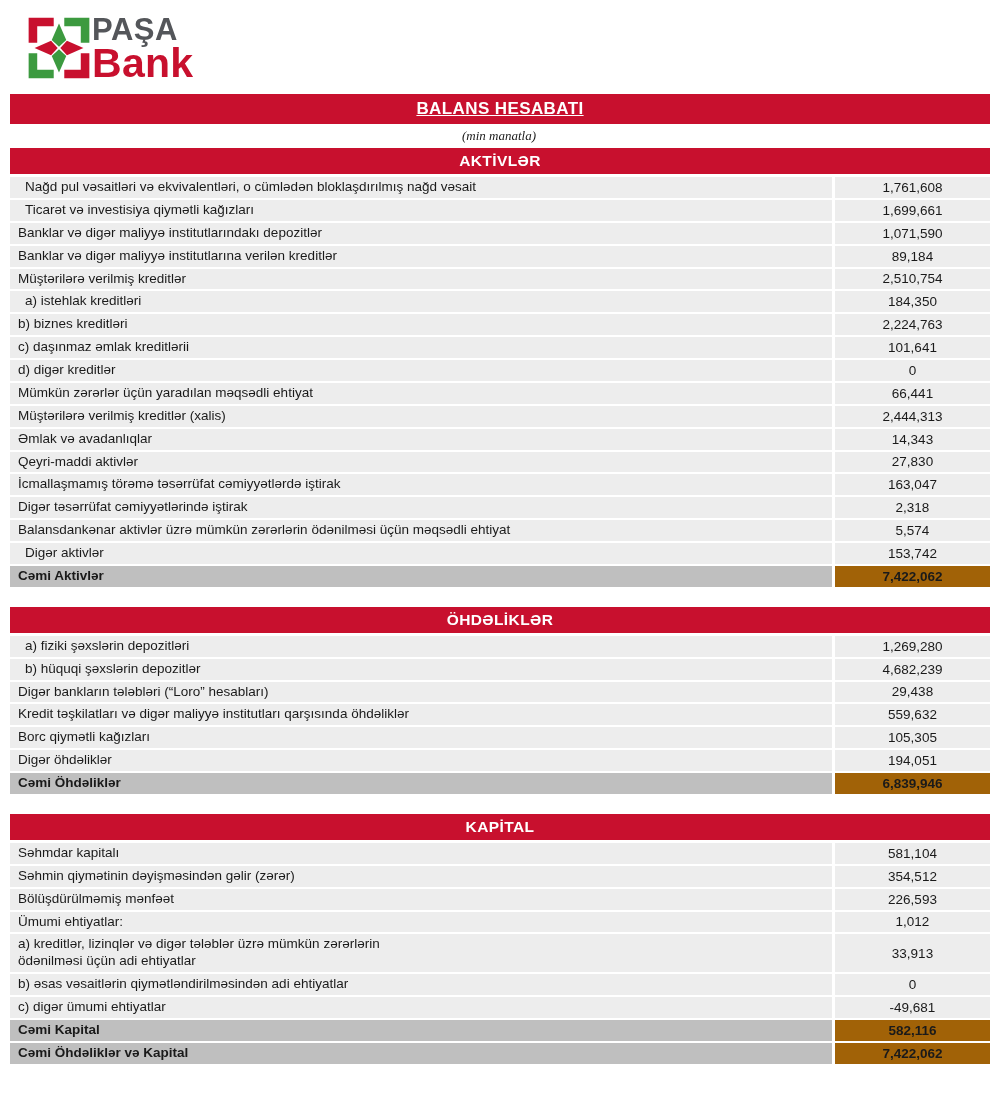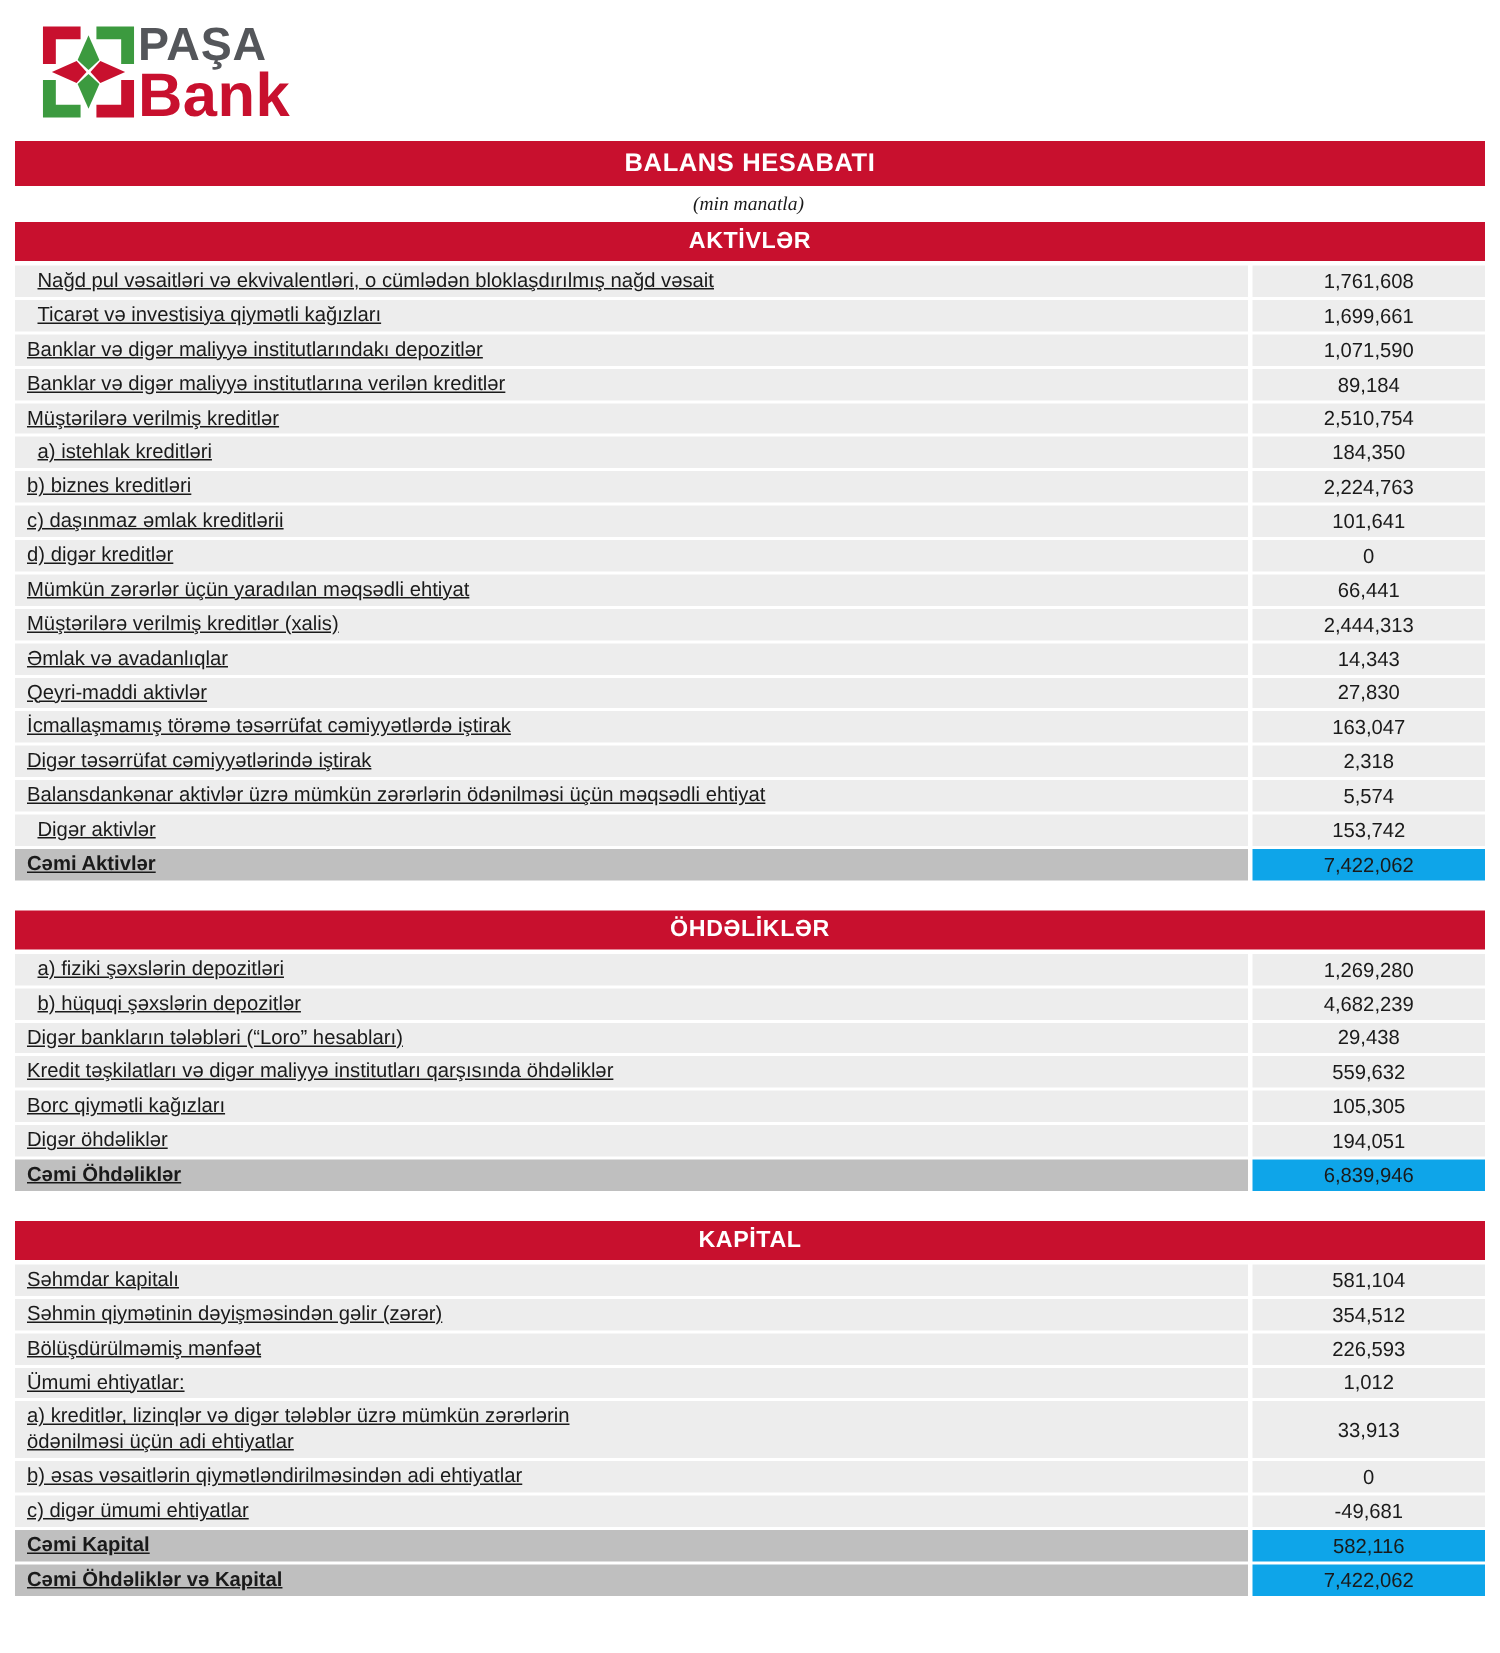--- a/index.html
+++ b/index.html
@@ -27,21 +27,21 @@
   }
   .logo-mark { width: 66px; height: 66px; flex: 0 0 auto; }
   .logo-mark svg { width: 66px; height: 66px; display: block; }
   .logo-text { display: flex; flex-direction: column; line-height: 0.94; padding-top: 2px; }
   .logo-top { font-size: 31px; font-weight: bold; color: var(--logo-gray); letter-spacing: 0.5px; }
   .logo-bottom { font-size: 41px; font-weight: bold; color: var(--brand-red); letter-spacing: 0.3px; }
 
   .title-bar {
     background: var(--brand-red); color: #fff; height: 30px;
     display: flex; align-items: center; justify-content: center;
-    font-size: 17px; font-weight: bold; letter-spacing: 0.4px;
+    font-size: 17px; font-weight: bold; letter-spacing: 0.4px; text-decoration: underline;
   }
   .unit-note {
     text-align: center;
     font-family: "Liberation Serif", serif;
     font-style: italic; font-weight: 400;
     font-size: 13px;
     padding: 4px 2px 4px 0;
     min-height: 21px;
   }
 
@@ -52,30 +52,29 @@
     font-size: 15.5px; font-weight: bold; letter-spacing: 0.4px;
   }
 
   .row { display: flex; gap: 3px; margin-bottom: 2px; }
   .cell { background: var(--row-bg); }
   .cell.label {
     flex: 1; display: flex; align-items: center;
     padding: 2px 8px; min-height: 20.5px;
     font-size: 13.5px; line-height: 1.25;
     white-space: pre-line;
-    text-decoration: underline;
   }
   .cell.label.indent { padding-left: 15px; }
   .cell.value {
     width: 155px; flex: 0 0 155px;
     display: flex; align-items: center; justify-content: center;
     font-size: 13.5px; min-height: 20.5px;
   }
   .row.total .cell.label { background: var(--total-bg); font-weight: bold; }
-  .row.total .cell.value { background: #0ea5e9; font-weight: normal; }
+  .row.total .cell.value { background: #a16207; font-weight: bold; }
 </style>
 </head>
 <body>
 
 <div class="page">
 
   <header class="logo-row">
     <span class="logo-mark">
       <svg viewBox="0 0 100 100" xmlns="http://www.w3.org/2000/svg" aria-hidden="true">
         <path class="c-red" d="M4,4 H42 V17 H17 V42 H4 Z" fill="#C8102E"></path>

